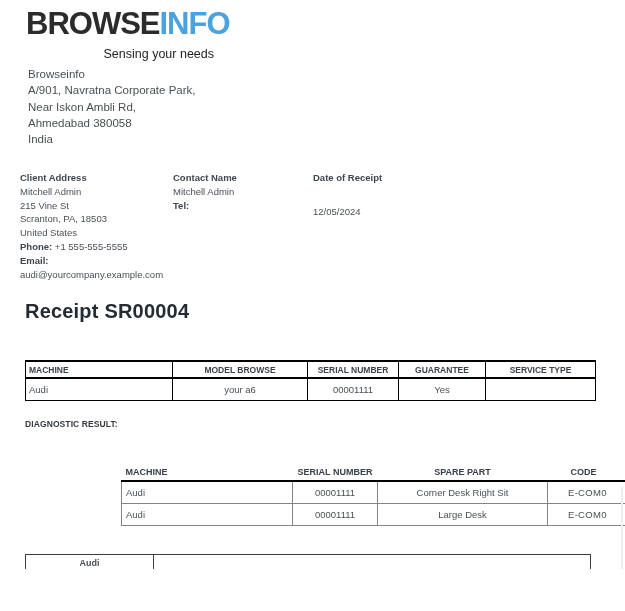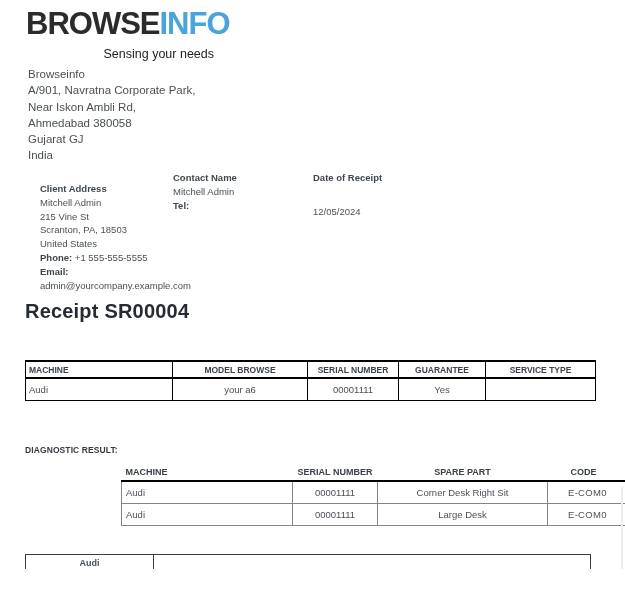--- a/index.html
+++ b/index.html
@@ -20,21 +20,21 @@
     text-align:right; font-size:12.5px; color:#1d1d1d;
   }
   
   .company-address {
     position:absolute; left:28px; top:66px;
     font-size:11.5px; line-height:16.3px; color:#495057;
   }
   
   .info-col { position:absolute; top:171px; font-size:9.5px; line-height:13.8px; color:#495057; }
   .info-col .lbl { font-weight:bold; color:#3f464d; }
-  .col-client { left:40px; width:145px;margin-top:11px; }
+  .col-client { left:20px; width:145px; }
   .col-contact { left:173px; width:140px; }
   .col-date { left:313px; width:150px; }
   .col-date .date-value { margin-top:20px; }
   
   .receipt-title {
     position:absolute; left:25px; top:300px;
     font-size:20px; font-weight:bold; color:#252b33; letter-spacing:0.2px;
   }
   
   table { border-collapse:collapse; table-layout:fixed;margin-top:11px; }
@@ -45,21 +45,21 @@
     text-align:center; vertical-align:middle;
   }
   .machines th.left { text-align:left; padding-left:3px; }
   .machines td {
     border:1px solid #000; height:22px; font-size:9.5px; color:#495057;
     text-align:center; vertical-align:middle;
   }
   .machines td.left { text-align:left; padding-left:3px; }
   
   .diag-label {
-    position:absolute; left:25px; top:445px;
+    position:absolute; left:25px; top:419px;
     font-size:8.5px; font-weight:bold; color:#343a40; letter-spacing:0.1px;text-align:right;
   }
   .diag { position:absolute; left:121px; top:452px; width:621px; }
   .diag th {
     border:none; border-bottom:2px solid #000;
     height:18px; font-size:9px; font-weight:bold; color:#3a4148;
     text-align:center; vertical-align:middle;
   }
   .diag th.left { text-align:left; padding-left:4px; }
   .diag th.code { text-align:left; padding-left:23px; }
@@ -84,33 +84,32 @@
 <div class="page">
 
   <div class="logo"><span>BROWSE</span><span class="logo-info">INFO</span></div>
   <div class="tagline">Sensing your needs</div>
 
   <div class="company-address">
     <div>Browseinfo</div>
     <div>A/901, Navratna Corporate Park,</div>
     <div>Near Iskon Ambli Rd,</div>
     <div>Ahmedabad 380058</div>
-    <div>Gujarat GJ</div>
     <div>India</div>
   </div>
 
   <div class="info-col col-client">
     <div class="lbl">Client Address</div>
     <div>Mitchell Admin</div>
     <div>215 Vine St</div>
     <div>Scranton, PA, 18503</div>
     <div>United States</div>
     <div><span class="lbl">Phone:</span> <span>+1 555-555-5555</span></div>
     <div class="lbl">Email:</div>
-    <div>admin@yourcompany.example.com</div>
+    <div>audi@yourcompany.example.com</div>
   </div>
 
   <div class="info-col col-contact">
     <div class="lbl">Contact Name</div>
     <div>Mitchell Admin</div>
     <div class="lbl">Tel:</div>
   </div>
 
   <div class="info-col col-date">
     <div class="lbl">Date of Receipt</div>

